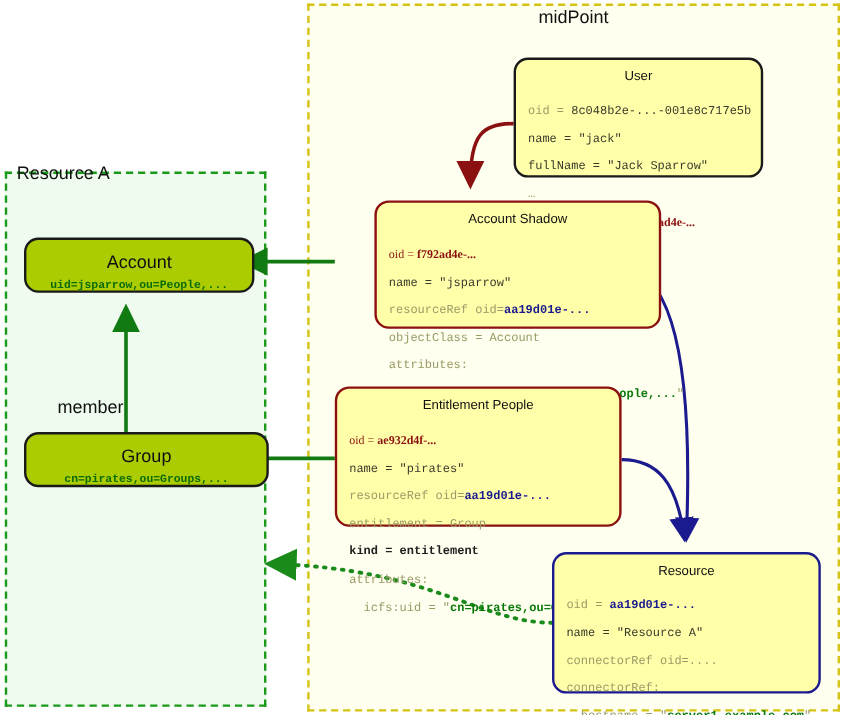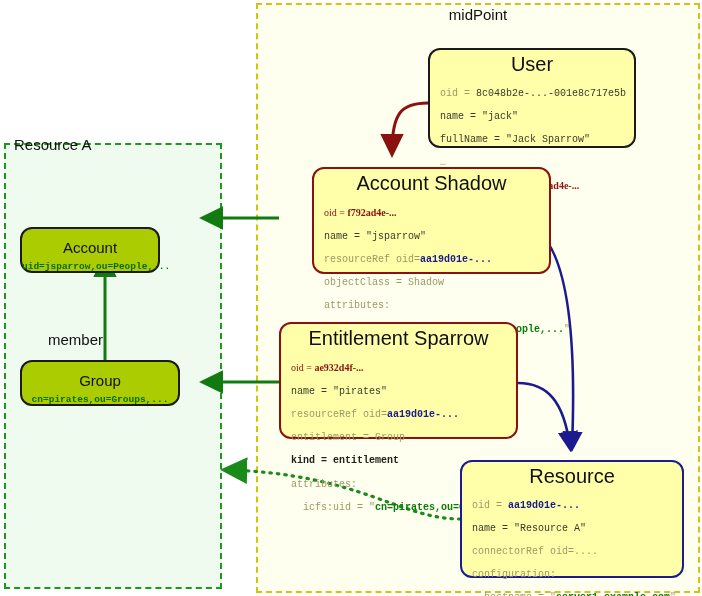--- a/index.html
+++ b/index.html
@@ -69,21 +69,21 @@
   
   .node {
     position: absolute;
     box-sizing: border-box;
     border-radius: 12px;
     border-width: 2px;
     border-style: solid;
   }
   .node-title {
     text-align: center;
-    font-size: 20px;
+    font-size: 11px;
     color: #101010;
     margin: 5px 0 3px 0;
     line-height: 18px;
   }
   .node-body {
     font-family: "Liberation Mono", monospace;
     font-size: 10px;
     line-height: 11.6px;
     white-space: pre;
     padding: 0 0 0 10px;
@@ -122,22 +122,22 @@
   .c-navy  { color: #1b1b8f; }
   .c-green { color: #0a7a0a; }
   .c-black { color: #202020; }
   .b { font-weight: bold; }
 
   
   #node-user            { left: 428px; top: 48px;  width: 208px; height: 100px; }
   #node-account-shadow  { left: 279px; top: 167px; width: 239px; height: 107px; margin-left: 33px; }
   #node-entitlement-shadow { left: 279px; top: 322px; width: 239px; height: 117px; }
   #node-resource        { left: 460px; top: 460px; width: 224px; height: 118px; }
-  #node-account         { left: 20px;  top: 198px; width: 140px; height: 46px; margin-top: 29px; }
-  #node-group           { left: 20px;  top: 360px; width: 160px; height: 46px; }
+  #node-account         { left: 20px;  top: 198px; width: 192px; height: 46px; }
+  #node-group           { left: 20px;  top: 360px; width: 204px; height: 46px; }
 
   .edge-label {
     position: absolute;
     font-size: 15px;
     color: #101010;
     white-space: nowrap;
   }
   #label-member { left: 48px; top: 331px; }
 </style>
 </head>
@@ -192,46 +192,46 @@
 <span class="ln"><span class="c-dim">accountRef oid=</span><span class="c-red b">f792ad4e-...</span></span>
     </div>
   </div>
 
   <div class="node box-yellow brd-darkred" id="node-account-shadow">
     <div class="node-title">Account Shadow</div>
     <div class="node-body">
 <span class="ln"><span class="c-red">oid = </span><span class="c-red b">f792ad4e-...</span></span>
 <span class="ln c-plain">name = "jsparrow"</span>
 <span class="ln"><span class="c-dim">resourceRef oid=</span><span class="c-navy b">aa19d01e-...</span></span>
-<span class="ln c-dim">objectClass = Shadow</span>
+<span class="ln c-dim">objectClass = Account</span>
 <span class="ln c-dim">attributes:</span>
 <span class="ln"><span class="c-dim">  icfs:uid = "</span><span class="c-green b">uid=jsparrow,ou=People,...</span><span class="c-dim">"</span></span>
     </div>
   </div>
 
   <div class="node box-yellow brd-darkred" id="node-entitlement-shadow">
-    <div class="node-title">Entitlement Sparrow</div>
+    <div class="node-title">Entitlement People</div>
     <div class="node-body">
 <span class="ln"><span class="c-red">oid = </span><span class="c-red b">ae932d4f-...</span></span>
 <span class="ln c-plain">name = "pirates"</span>
 <span class="ln"><span class="c-dim">resourceRef oid=</span><span class="c-navy b">aa19d01e-...</span></span>
 <span class="ln c-dim">entitlement = Group</span>
 <span class="ln c-black b">kind = entitlement</span>
 <span class="ln c-dim">attributes:</span>
 <span class="ln"><span class="c-dim">  icfs:uid = "</span><span class="c-green b">cn=pirates,ou=Groups,...</span><span class="c-dim">"</span></span>
     </div>
   </div>
 
   <div class="node box-yellow brd-navy" id="node-resource">
     <div class="node-title">Resource</div>
     <div class="node-body">
 <span class="ln"><span class="c-dim">oid = </span><span class="c-navy b">aa19d01e-...</span></span>
 <span class="ln c-plain">name = "Resource A"</span>
 <span class="ln c-dim">connectorRef oid=....</span>
-<span class="ln c-dim">configuration:</span>
+<span class="ln c-dim">connectorRef:</span>
 <span class="ln"><span class="c-dim">  hostname = "</span><span class="c-green b">server1.example.com</span><span class="c-dim">"</span></span>
 
 
     </div>
   </div>
 
   <div class="node box-olive" id="node-account">
     <div class="node-title">Account</div>
     <div class="olive-sub">uid=jsparrow,ou=People,...</div>
   </div>

